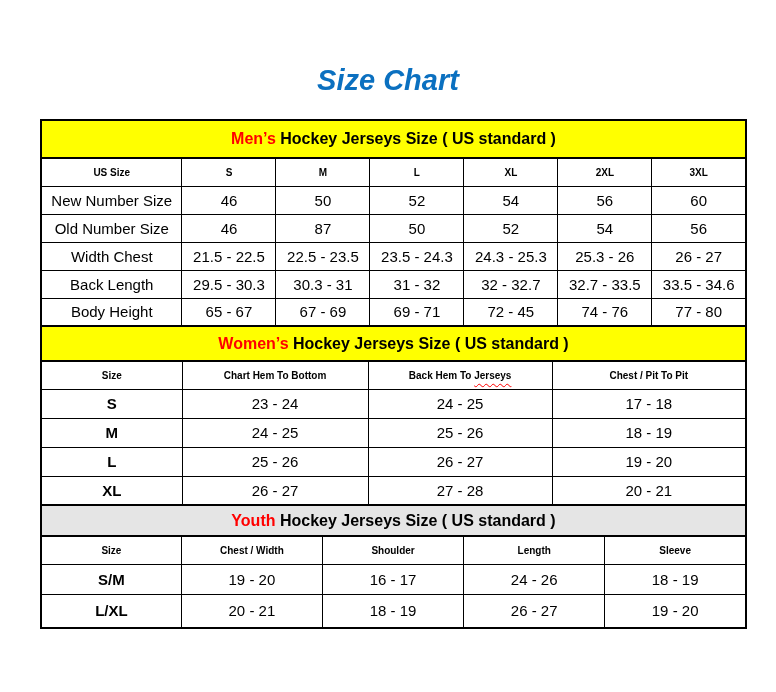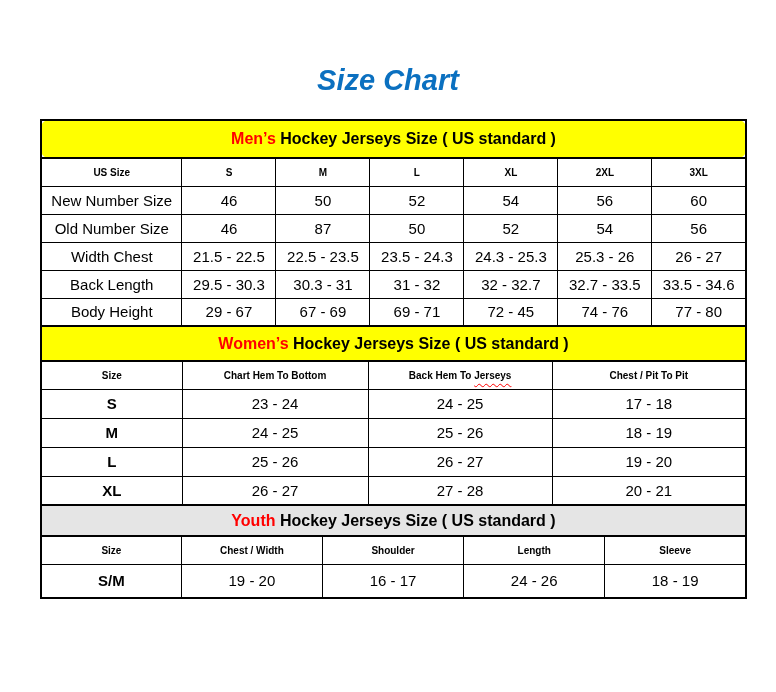--- a/index.html
+++ b/index.html
@@ -41,21 +41,21 @@
     padding: 0 2px;
     overflow: hidden;
     white-space: nowrap;
   }
   td.band-cell {
     font-size: 16px;
     font-weight: bold;
     border-bottom: 2px solid #000000;
     border-top: 2px solid #000000;
   }
-  .t0 td.band-cell { height: 38px; border-radius: 8px; }
+  .t0 td.band-cell { height: 38px; }
   .t1 td.band-cell { height: 35px; }
   .t2 td.band-cell { height: 31px; }
   .size-table th {
     height: 28px;
     font-size: 10px;
     font-weight: bold;
   }
   .size-table td.data {
     font-size: 15px;
     font-weight: normal;
@@ -132,21 +132,21 @@
           <td class="data">Back Length</td>
           <td class="data">29.5 - 30.3</td>
           <td class="data">30.3 - 31</td>
           <td class="data">31 - 32</td>
           <td class="data">32 - 32.7</td>
           <td class="data">32.7 - 33.5</td>
           <td class="data">33.5 - 34.6</td>
         </tr>
         <tr class="data-row">
           <td class="data">Body Height</td>
-          <td class="data">29 - 67</td>
+          <td class="data">65 - 67</td>
           <td class="data">67 - 69</td>
           <td class="data">69 - 71</td>
           <td class="data">72 - 45</td>
           <td class="data">74 - 76</td>
           <td class="data">77 - 80</td>
         </tr>
       </tbody>
   </table>
   <table class="size-table t1 overlap">
     <colgroup>
@@ -210,15 +210,22 @@
           <th>Length</th>
           <th>Sleeve</th>
         </tr>
         <tr class="data-row">
           <td class="data rowhead-bold">S/M</td>
           <td class="data">19 - 20</td>
           <td class="data">16 - 17</td>
           <td class="data">24 - 26</td>
           <td class="data">18 - 19</td>
         </tr>
+        <tr class="data-row">
+          <td class="data rowhead-bold">L/XL</td>
+          <td class="data">20 - 21</td>
+          <td class="data">18 - 19</td>
+          <td class="data">26 - 27</td>
+          <td class="data">19 - 20</td>
+        </tr>
       </tbody>
   </table>
 </div>
 
 </body></html>

